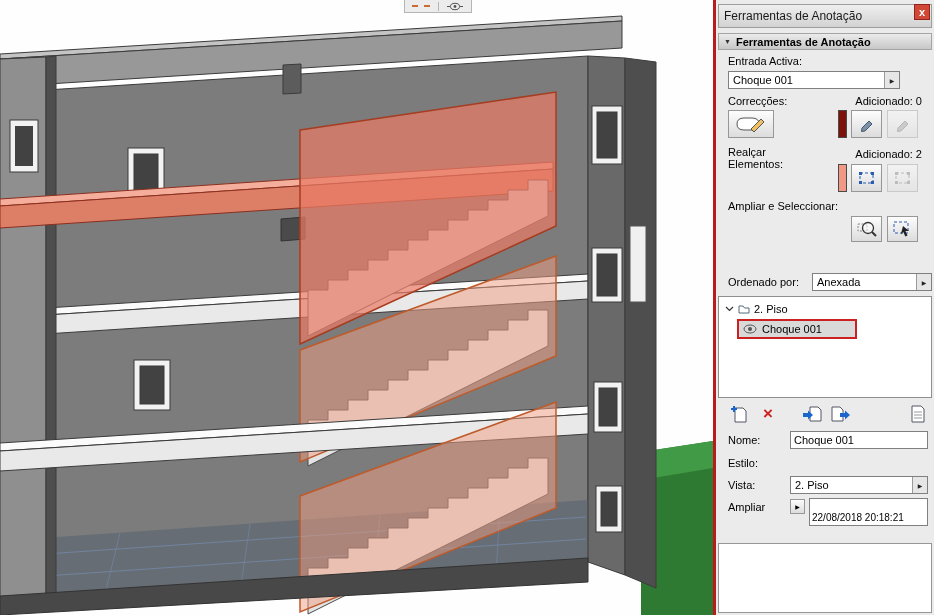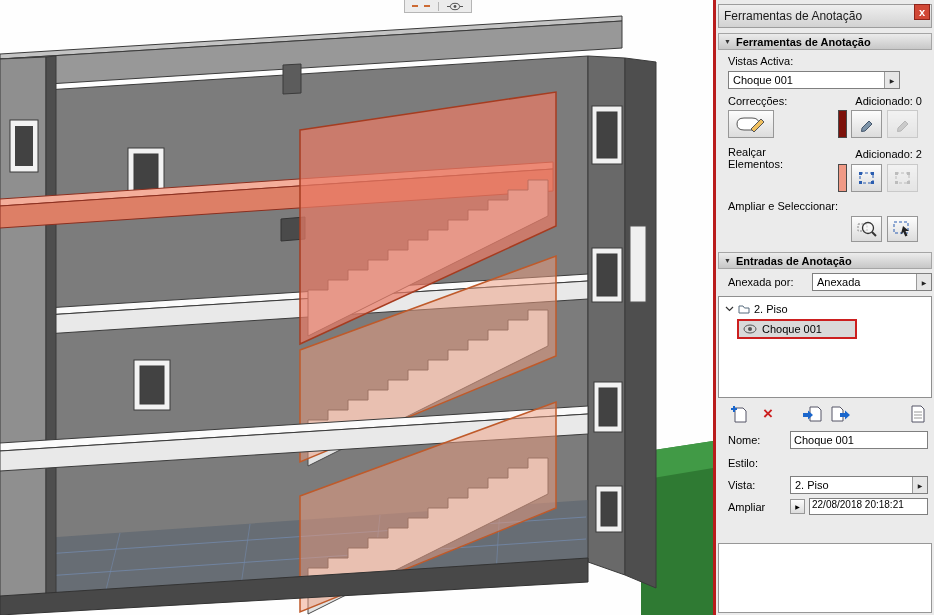--- a/index.html
+++ b/index.html
@@ -25,21 +25,21 @@
   .btn{background:linear-gradient(#fdfdfd,#dcdcdc);border:1px solid #979797;display:flex;align-items:center;justify-content:center}
   .btn.disabled{opacity:.4}
   .swatch{border:1px solid #4a4a4a}
   .tree{background:#fff;border:1px solid #8f8f8f}
   .tree-row{display:flex;align-items:center;height:17px;padding-left:6px;gap:4px}
   .sel-box{border:2px solid #cc1f1f;background:#d9d9d9;display:flex;align-items:center;height:20px;padding:0 4px;gap:5px}
   .icon-btn{background:transparent;border:none;display:flex;align-items:center;justify-content:center;width:24px;height:20px}
   .del-x{color:#cc1f1f;font-size:17px;font-weight:bold;line-height:16px}
   .input{background:#fff;border:1px solid #7f7f7f;height:18px;font-size:11px;padding:0 3px;font-family:inherit;width:100%}
   .white-box{background:#fff;border:1px solid #979797}
-  .date-box{background:#fff;border:1px solid #7f7f7f;font-size:10px;padding:0 2px;white-space:nowrap;overflow:hidden}
+  .date-box{background:#fff;border:1px solid #7f7f7f;font-size:10px;padding:13px 2px;white-space:nowrap;overflow:hidden}
   .mini-btn{width:15px;height:15px;font-size:6px}
 </style>
 </head>
 <body>
 
 <div id="viewport">
 <svg width="713" height="615" viewBox="0 0 713 615">
   <rect width="713" height="615" fill="#fefefe"></rect>
 
   <g>
@@ -145,21 +145,21 @@
   <div class="abs titlebar">
     <span class="title">Ferramentas de Anotação</span>
   </div>
   <div class="close-btn">x</div>
 
   <div class="abs sec-header" style="top:33px">
     <span class="collapse">▼</span>
     <span>Ferramentas de Anotação</span>
   </div>
 
-  <div class="abs lbl" style="top:55px;left:12px">Vistas Activa:</div>
+  <div class="abs lbl" style="top:55px;left:12px">Entrada Activa:</div>
 
   <div class="abs combo" style="top:71px;left:12px;width:172px">
     <span class="val">Choque 001</span>
     <span class="arr">▶</span>
   </div>
 
   <div class="abs lbl" style="top:95px;left:12px">Correcções:</div>
   <div class="abs lbl right-lbl" style="top:95px;right:12px">Adicionado: 0</div>
 
   <div class="abs btn" style="top:110px;left:12px;width:46px;height:28px">
@@ -213,26 +213,22 @@
       <line x1="15" y1="12" x2="19" y2="16" stroke="#333" stroke-width="2"></line>
     </svg>
   </div>
   <div class="abs btn" style="top:216px;left:171px;width:31px;height:26px">
     <svg width="20" height="18">
       <rect x="1" y="2" width="14" height="11" fill="none" stroke="#2a5db0" stroke-dasharray="3,2"></rect>
       <path d="M10 6 l6 5 -3.5 0 2 4.5 -2.2 1 -2 -4.5 -2.5 2.5 z" fill="#222"></path>
     </svg>
   </div>
 
-  <div class="abs sec-header" style="top:252px">
-    <span class="collapse">▼</span>
-    <span>Entradas de Anotação</span>
-  </div>
-
-  <div class="abs lbl" style="top:276px;left:12px">Anexada por:</div>
+
+  <div class="abs lbl" style="top:276px;left:12px">Ordenado por:</div>
   <div class="abs combo" style="top:273px;left:96px;width:120px">
     <span class="val">Anexada</span>
     <span class="arr">▶</span>
   </div>
 
   <div class="abs tree" style="top:296px;left:2px;right:2px;height:102px">
     <div class="tree-row" style="margin-top:3px">
       <svg width="9" height="6">
         <polyline points="1,1 4.5,4.5 8,1" fill="none" stroke="#333" stroke-width="1.2"></polyline>
       </svg>

